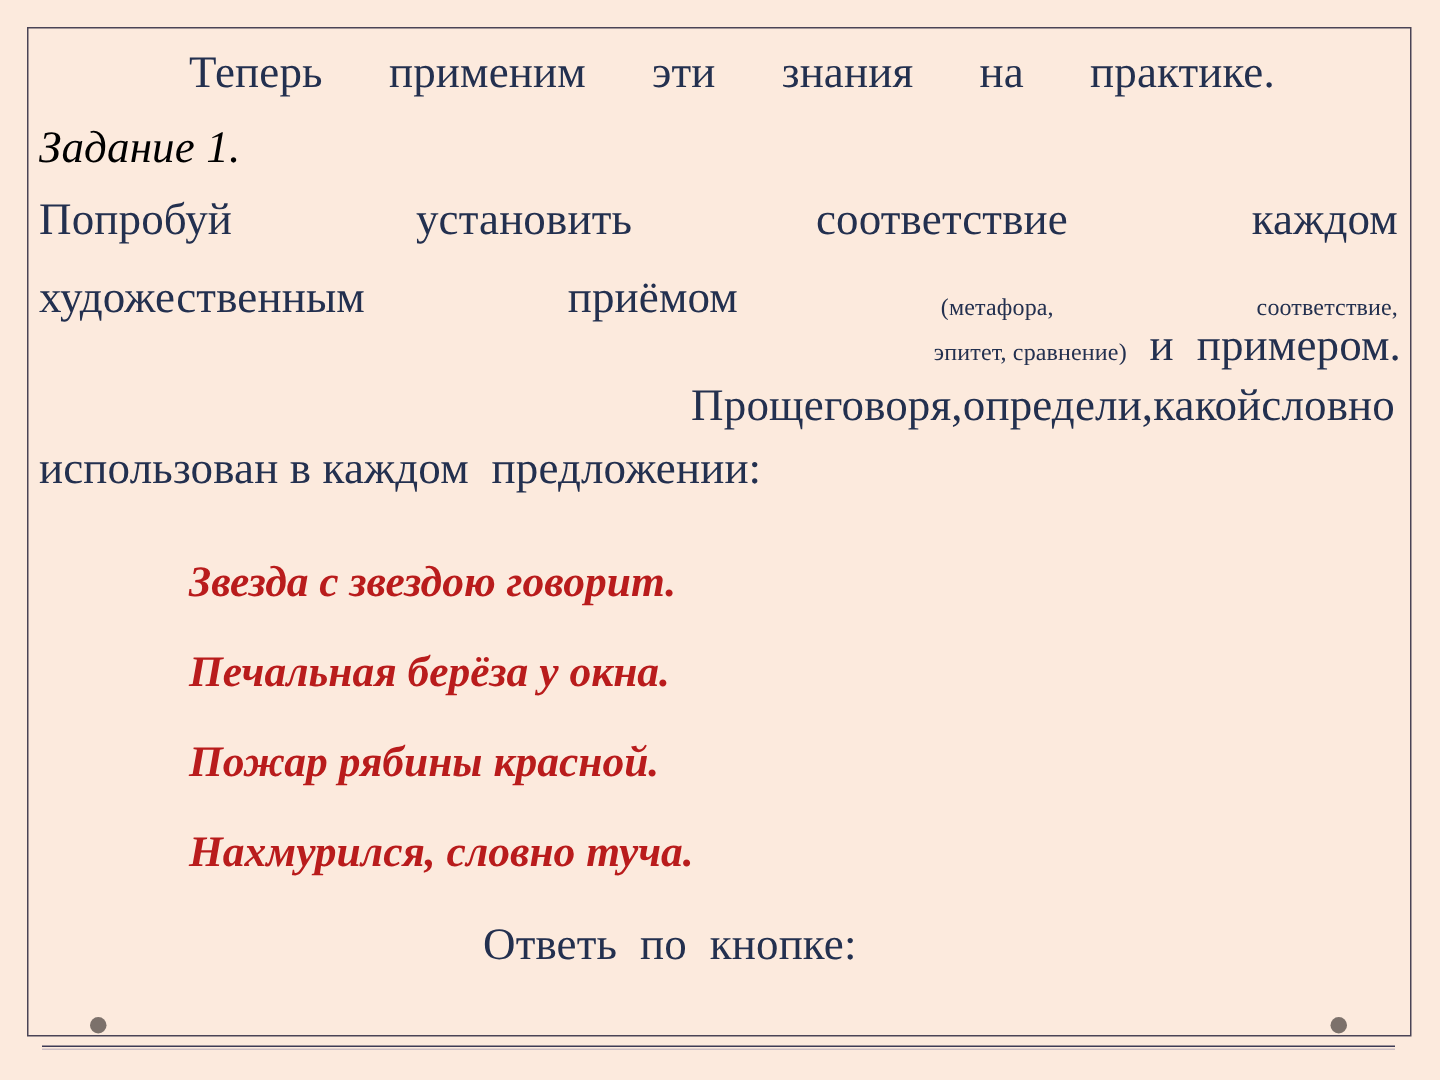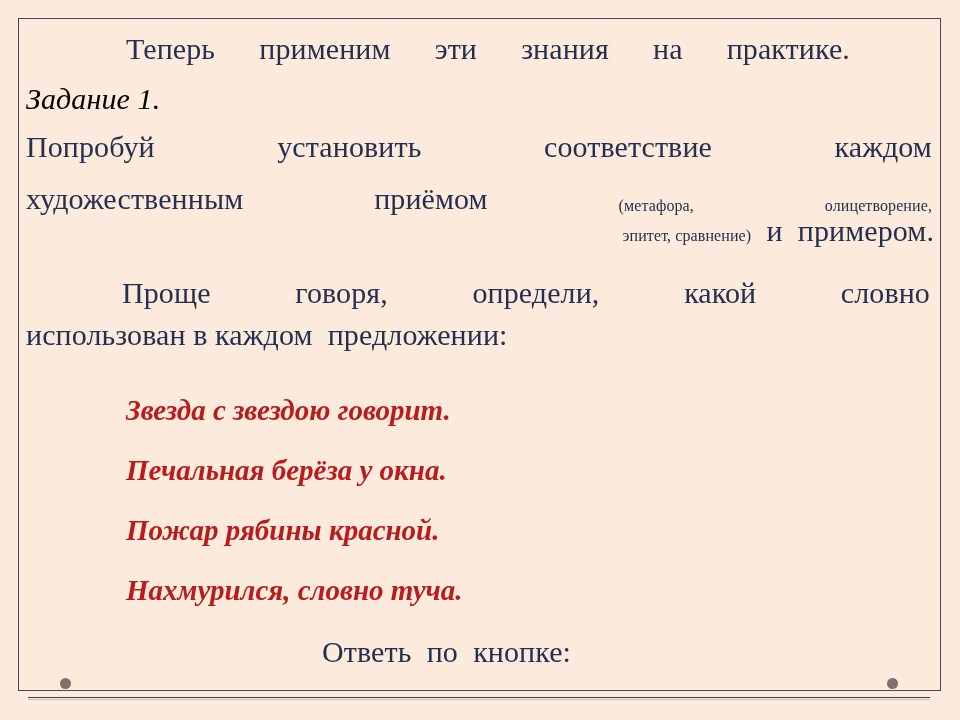--- a/index.html
+++ b/index.html
@@ -102,21 +102,21 @@
   .task-label {
     color: #000000;
     font-style: italic;
     font-size: 30px;
   }
 
   .row-p1a { margin-top: 10px; height: 40px; padding-right: 2px; }
   .row-p1b { margin-top: 2px;  height: 40px; padding-right: 2px; align-items: flex-end; }
   .row-p1c { margin-top: 2px;  height: 40px; text-align: right; }
 
-  .row-p2a { margin-top: 22px; height: 40px; padding-right: 4px; }
+  .row-p2a { height: 40px; padding-right: 4px; justify-content: flex-end; }
   .row-p2b { margin-top: 2px;  height: 40px; }
 
   .small {
     font-size: 16px;
   }
 
   .example {
     color: #b91c1c;
     font-weight: bold;
     font-style: italic;
@@ -165,21 +165,21 @@
       <span>Попробуй</span>
       <span>установить</span>
       <span>соответствие</span>
       <span>каждом</span>
     </div>
 
     <div class="line justify row-p1b">
       <span>художественным</span>
       <span>приёмом</span>
       <span class="small">(метафора,</span>
-      <span class="small">олицетворение,</span>
+      <span class="small">соответствие,</span>
     </div>
 
     <div class="line row-p1c">
       <span class="small flow">эпитет, сравнение)</span><span class="flow">&nbsp; </span><span class="flow">и</span><span class="flow">&nbsp; </span><span class="flow">примером.</span>
     </div>
 
     <div class="line justify indent row-p2a">
       <span>Проще</span>
       <span>говоря,</span>
       <span>определи,</span>

